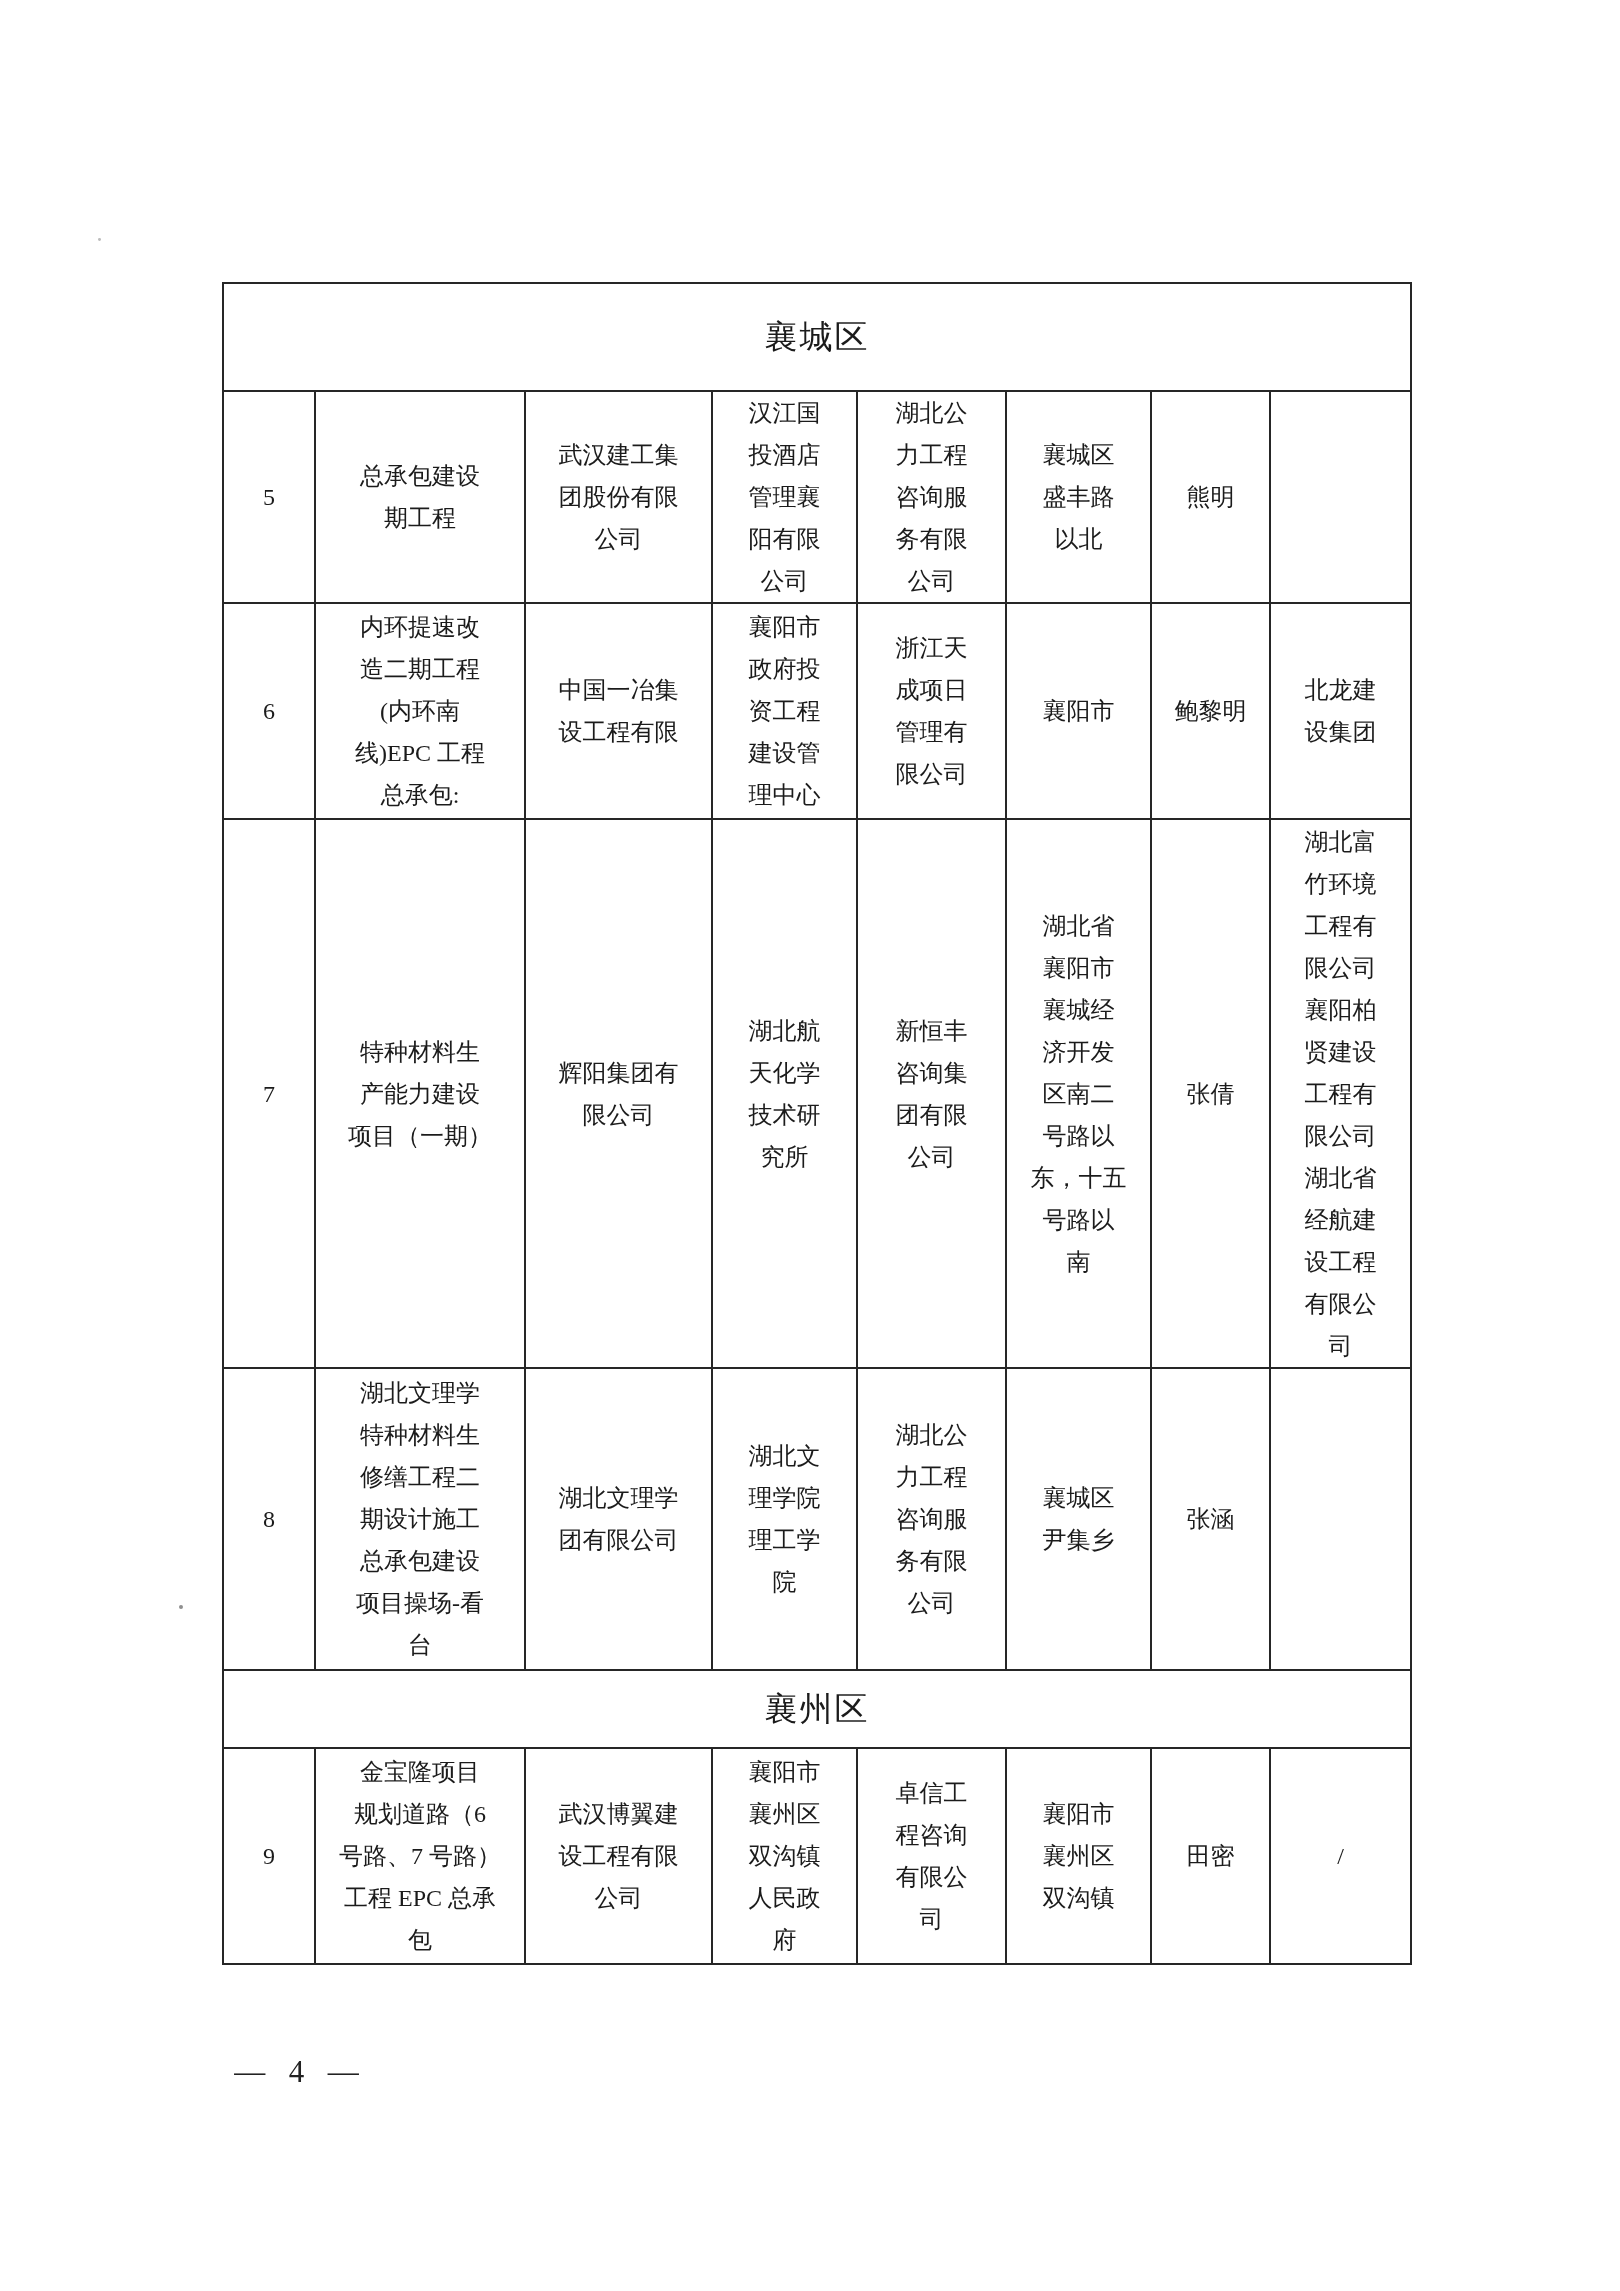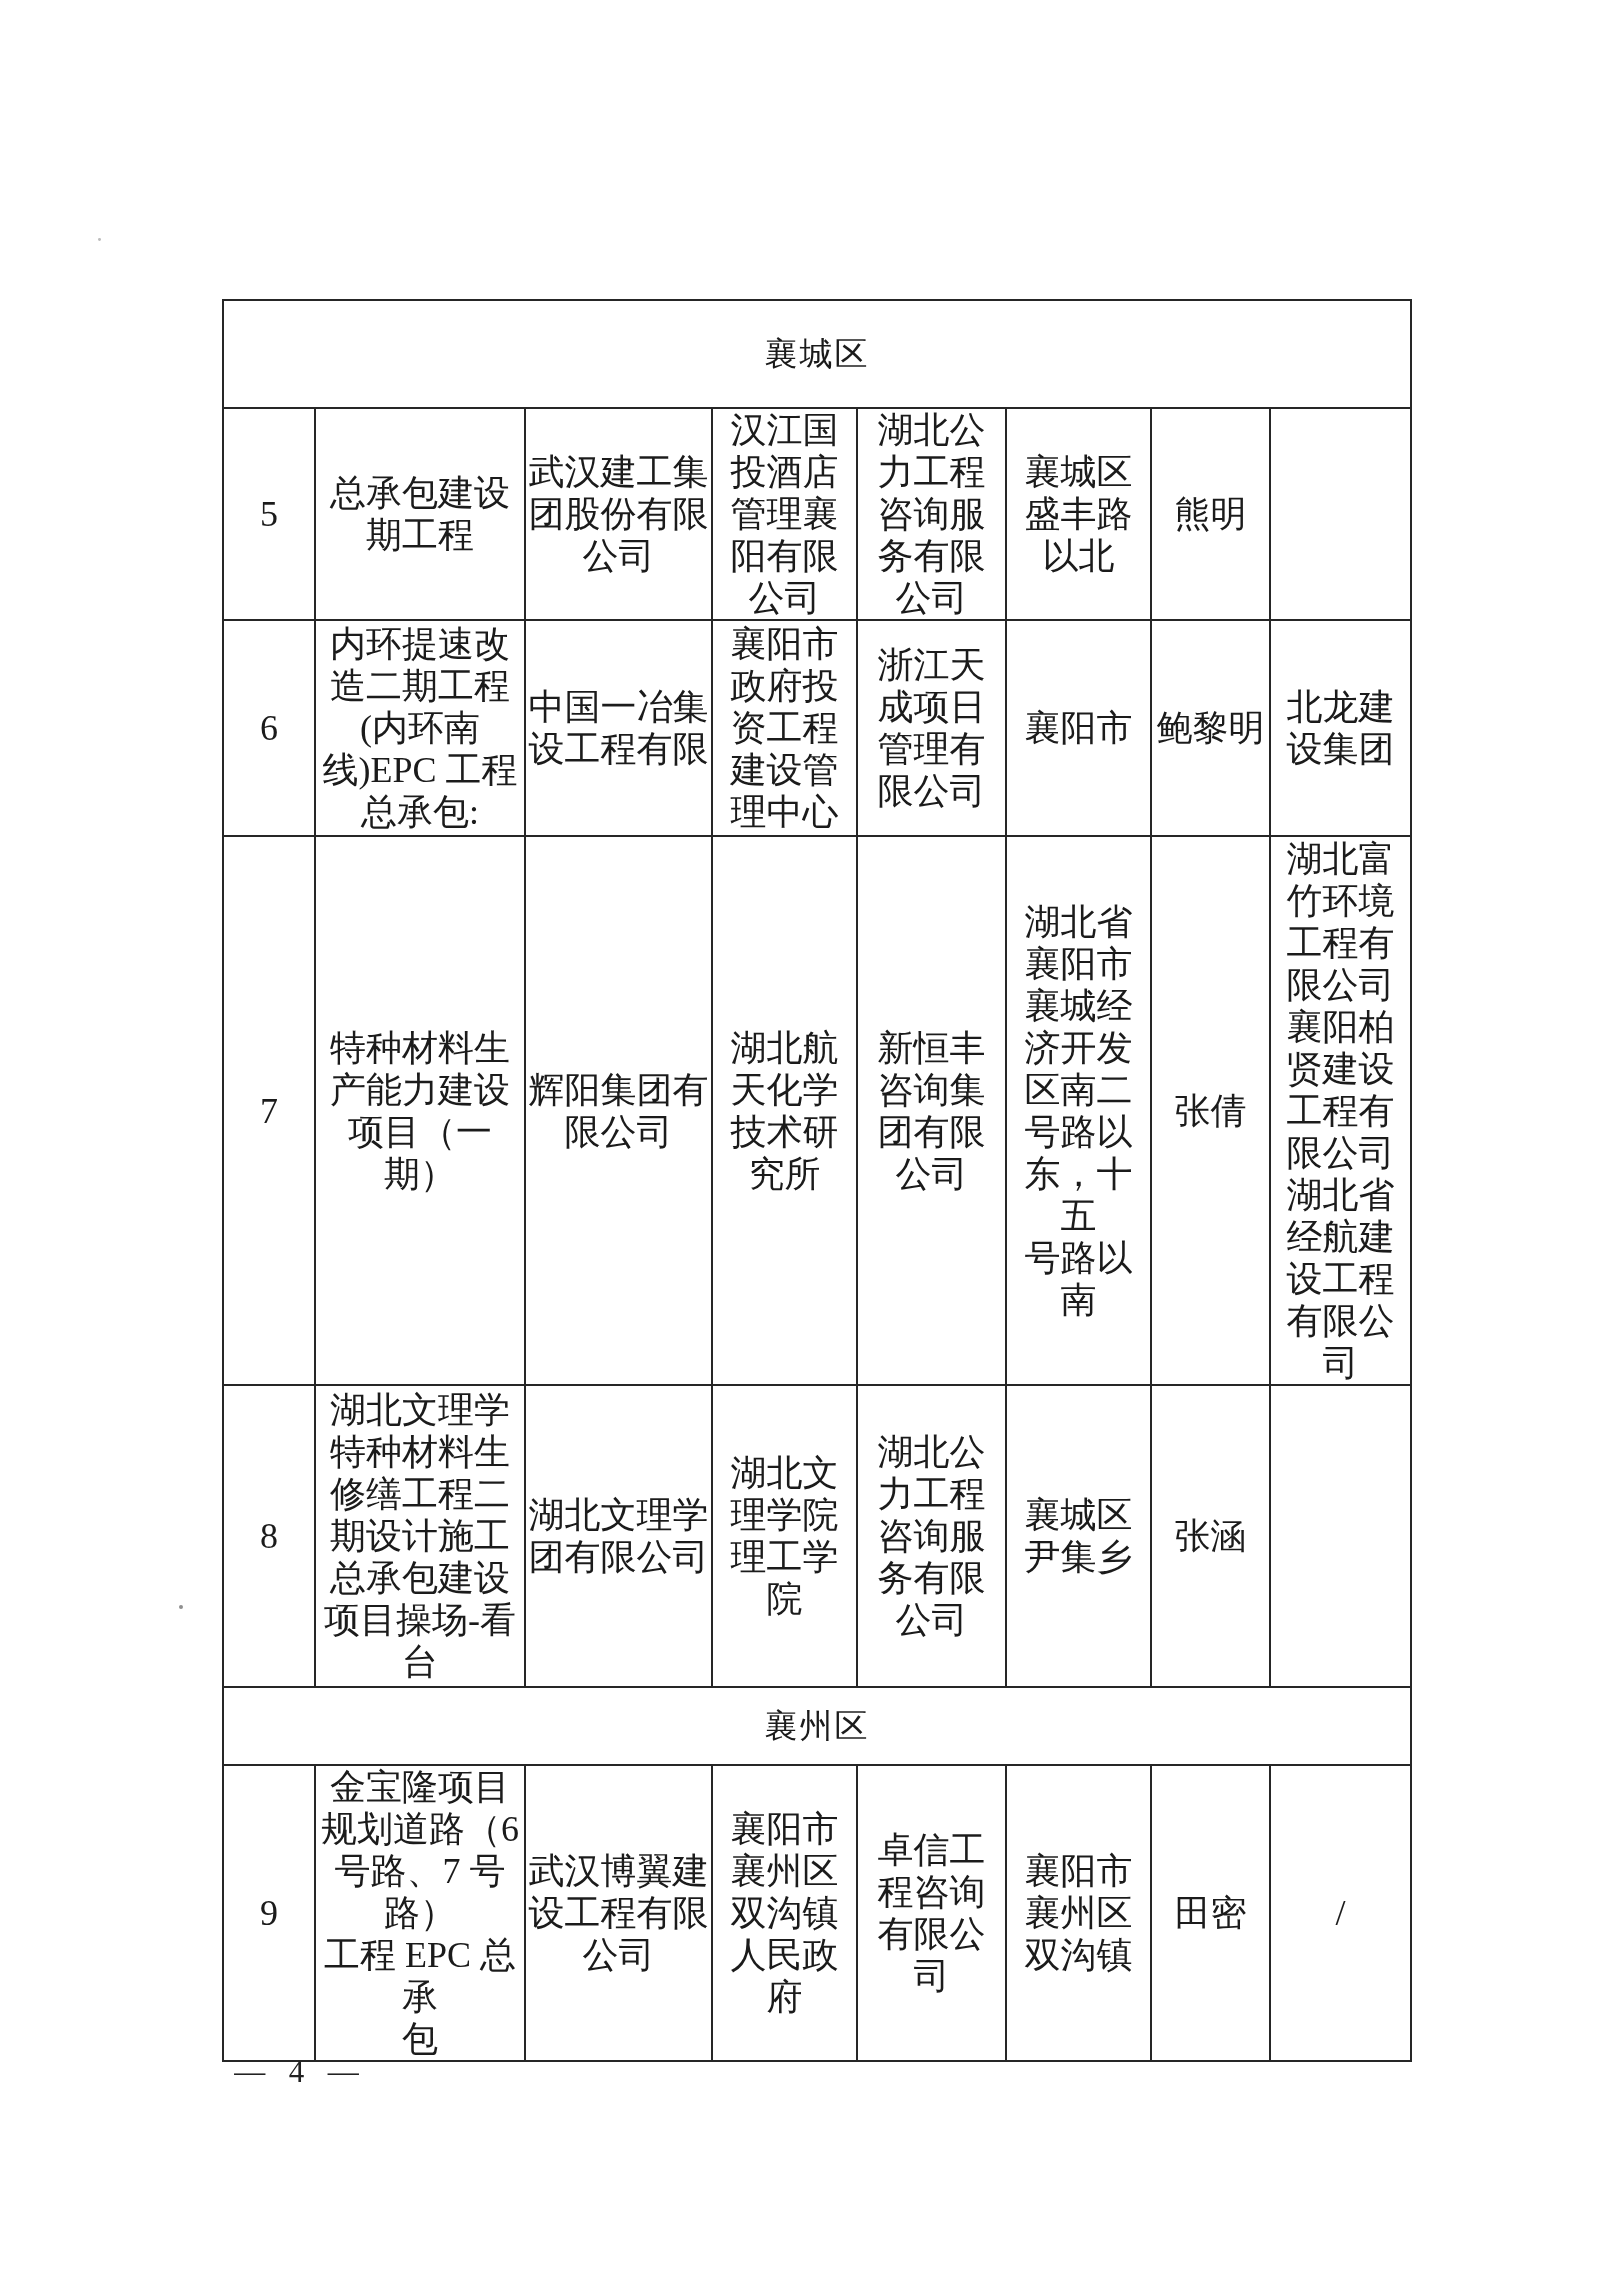--- a/index.html
+++ b/index.html
@@ -12,32 +12,32 @@
     width: 1620px;
     height: 2292px;
     background: #ffffff;
     overflow: hidden;
     font-family: "Liberation Serif", "DejaVu Serif", serif;
     color: #1b1b1b;
   }
   .doc-table {
     position: absolute;
     left: 222px;
-    top: 299px;
+    top: 282px;
     width: 1188px;
     border-collapse: collapse;
     table-layout: fixed;
     border: 2.9px solid #1f1f1f;
   }
   .doc-table td {
     border: 2px solid #262626;
     padding: 0;
     text-align: center;
     vertical-align: middle;
-    font-size: 36px;
+    font-size: 24px;
     line-height: 42px;
     white-space: pre-line;
     overflow: visible;
   }
   td.section-cell {
     font-size: 33px;
     letter-spacing: 2px;
   }
   tr.h-sec1  { height: 108px; }
   tr.h-row5  { height: 194px; }

